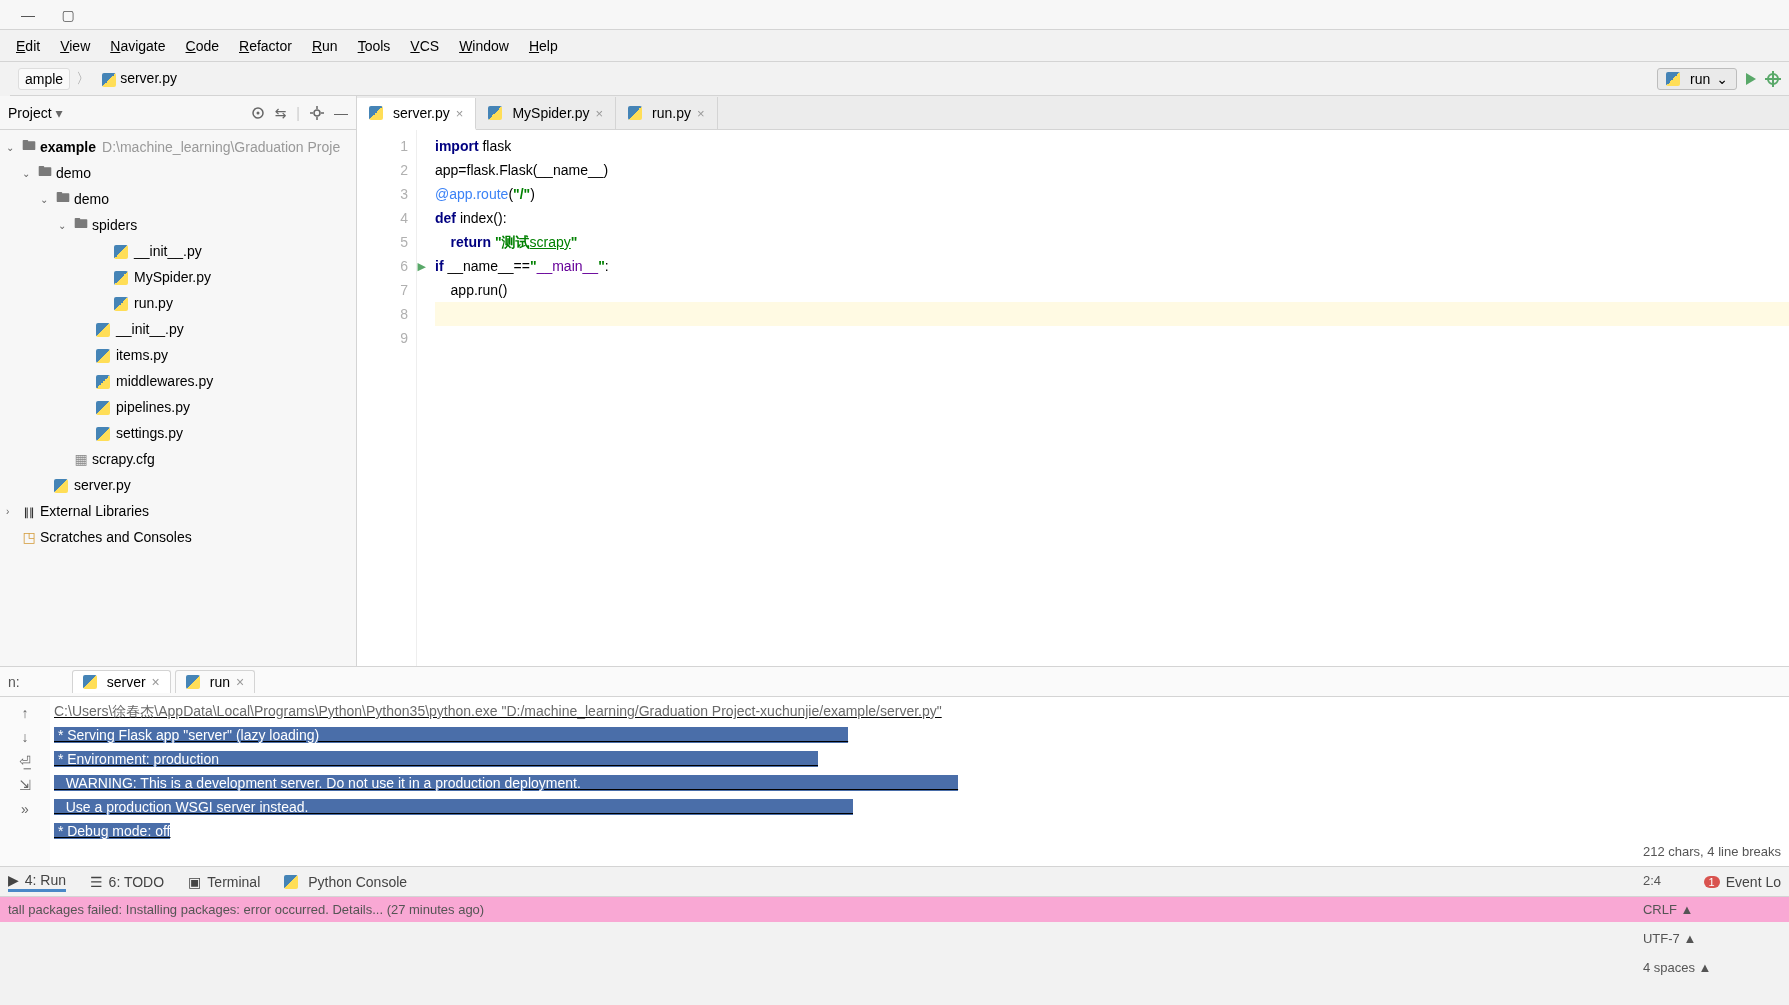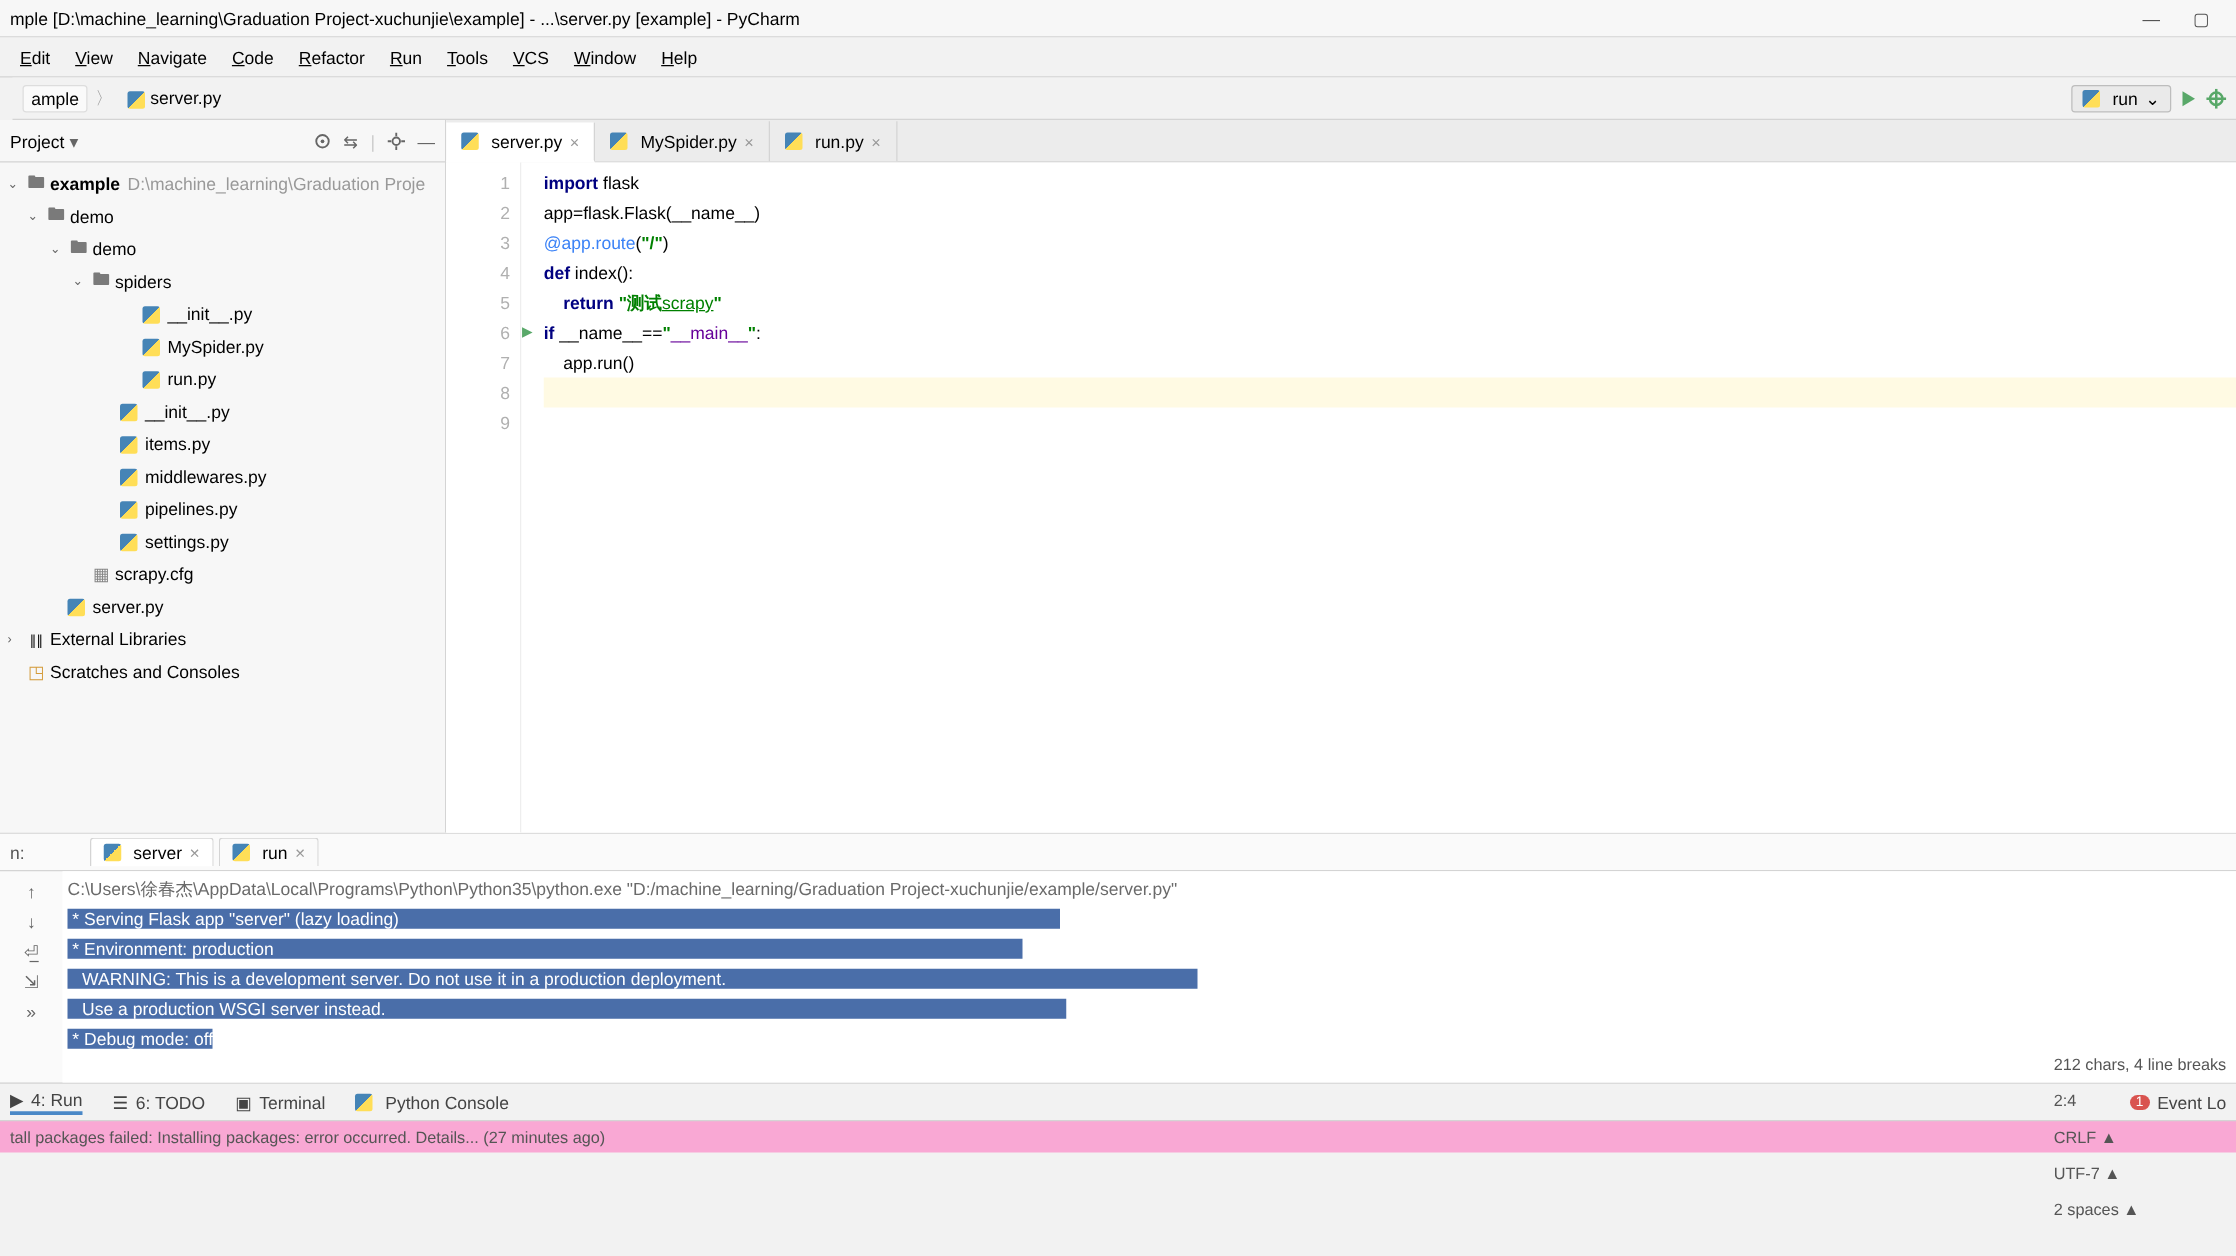--- a/index.html
+++ b/index.html
@@ -71,41 +71,40 @@
 .run-tabs { height:30px; display:flex; align-items:center; border-bottom:1px solid #d4d4d4; padding:0 8px; gap:4px; }
 .run-tabs .rt-label { color:#555; margin-right:4px; }
 .run-tab { background:#fafafa; border:1px solid #d4d4d4; border-bottom:none; border-radius:3px 3px 0 0; padding:3px 10px; display:flex; align-items:center; gap:6px; cursor:pointer; }
 .run-tab.active { background:#fff; }
 .run-tab .close { color:#999; }
 
 .console-wrap { flex:1; display:flex; }
 .console-actions { width:50px; display:flex; flex-direction:column; align-items:center; gap:8px; padding-top:8px; color:#666; }
 .console-actions div { cursor:pointer; }
 .console { flex:1; background:#fff; font-family:Consolas,monospace; font-size:14px; line-height:24px; padding:2px 4px; overflow:hidden; }
-.console .line { white-space:pre; height:24px; }
+.console .line { white-space:pre; height:24px;text-decoration:underline; }
 .console .cmd { color:#6a6a6a; }
 .console .sel { background:#4a6ea9; color:#fff; }
 
 .tool-windows { height:30px; border-top:1px solid #d4d4d4; background:#f2f2f2; display:flex; align-items:center; padding:0 8px; gap:24px; }
 .tool-windows .tw-btn { display:flex; align-items:center; gap:6px; cursor:pointer; color:#444; }
 .tool-windows .tw-btn.active { border-bottom:3px solid #4a88c7; padding-bottom:1px; }
 .tool-windows .spacer { flex:1; }
 .event-log { color:#444; display:flex; align-items:center; gap:6px; }
 .event-badge { background:#d9534f; color:#fff; border-radius:8px; font-size:11px; padding:0 5px; }
 
 .status-bar { height:26px; border-top:1px solid #d4d4d4; background:#f9a8d4; display:flex; align-items:center; padding:0 8px; font-size:13px; color:#555; justify-content:space-between; }
 .status-right { display:flex; gap:14px;flex-direction:column; }
 
 svg { display:inline-block; vertical-align:middle; }
 </style>
 </head>
 <body>
 
 <div class="title-bar">
-  <span class="title-text">mple [D:\machine_learning\Graduation Project-xuchunjie\example] - ...\server.py [example] - PyCharm</span>
   <span class="win-btn">—</span>
   <span class="win-btn">▢</span>
 </div>
 
 <div class="menu-bar" id="menu-bar">
     <span class="menu-item"><u>E</u>dit</span>
     <span class="menu-item"><u>V</u>iew</span>
     <span class="menu-item"><u>N</u>avigate</span>
     <span class="menu-item"><u>C</u>ode</span>
     <span class="menu-item"><u>R</u>efactor</span>
@@ -341,15 +340,15 @@
     </span>
 </div>
 
 <div class="status-bar">
   <span>tall packages failed: Installing packages: error occurred. Details... (27 minutes ago)</span>
   <span class="status-right">
     <span>212 chars, 4 line breaks</span>
     <span>2:4</span>
     <span>CRLF ▲</span>
     <span>UTF-7 ▲</span>
-    <span>2 spaces ▲</span>
+    <span>4 spaces ▲</span>
   </span>
 </div>
 
 </body></html>

